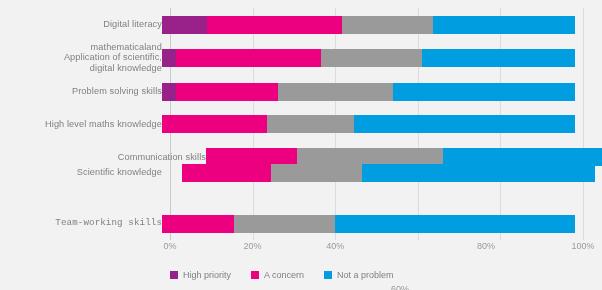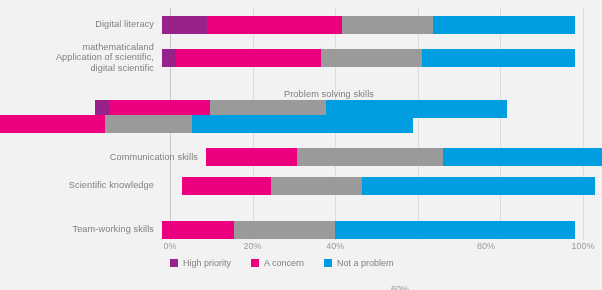--- a/index.html
+++ b/index.html
@@ -58,21 +58,20 @@
   .row {
     position: absolute;
     left: 0;
     width: 602px;
     display: flex;
     align-items: center;
     height: 33.14px;
   }
   .row-label {
     width: 162px;
-    padding-right: 8px;
     box-sizing: border-box;
     text-align: right;
     font-size: 9.2px;
     color: #808080;
     line-height: 10.5px;
     letter-spacing: 0.1px;
   }
   .bar {
     position: relative;
     width: 413px;
@@ -97,21 +96,21 @@
     transform: translateX(-50%);
     font-size: 9px;
     color: #9a9a9a;
     white-space: nowrap;
   }
 
   
   .legend {
     position: absolute;
     left: 170px;
-    top: 254px;
+    top: 266px;
     width: 420px;
     height: 18px;
     display: flex;
     align-items: center;
   }
   .legend-item {
     display: flex;
     align-items: center;
     margin-right: 20px;
     white-space: nowrap;
@@ -150,68 +149,71 @@
             <div class="seg" title="High priority: 11%" style="width: 45.43px; background: rgb(153, 33, 138);"></div>
             <div class="seg" title="A concern: 32.5%" style="width: 134.225px; background: rgb(236, 0, 128);"></div>
             <div class="seg" title="Less of a concern now: 22%" style="width: 90.86px; background: rgb(154, 154, 154);"></div>
             <div class="seg" title="Not a problem: 34.5%" style="width: 142.485px; background: rgb(0, 158, 224);"></div>
           </div>
         </div>
         <div class="row" style="top: 33.1429px; height: 33.1429px;">
           <div class="row-label">
             <div>mathematicaland</div>
             <div>Application of scientific,</div>
-            <div>digital scientific</div>
+            <div>digital knowledge</div>
           </div>
           <div class="bar">
             <div class="seg" title="High priority: 3.5%" style="width: 14.455px; background: rgb(153, 33, 138);"></div>
             <div class="seg" title="A concern: 35%" style="width: 144.55px; background: rgb(236, 0, 128);"></div>
             <div class="seg" title="Less of a concern now: 24.5%" style="width: 101.185px; background: rgb(154, 154, 154);"></div>
             <div class="seg" title="Not a problem: 37%" style="width: 152.81px; background: rgb(0, 158, 224);"></div>
           </div>
         </div>
-        <div class="row" style="top: 81px; height: 33.1429px; flex-direction: column;">
+        <div class="row" style="top: 67px; height: 33.1429px;">
           <div class="row-label">
             <div>Problem solving skills</div>
           </div>
           <div class="bar">
             <div class="seg" title="High priority: 3.5%" style="width: 14.455px; background: rgb(153, 33, 138);"></div>
             <div class="seg" title="A concern: 24.5%" style="width: 101.185px; background: rgb(236, 0, 128);"></div>
             <div class="seg" title="Less of a concern now: 28%" style="width: 115.64px; background: rgb(154, 154, 154);"></div>
             <div class="seg" title="Not a problem: 44%" style="width: 181.72px; background: rgb(0, 158, 224);"></div>
           </div>
         </div>
         <div class="row" style="top: 99.4286px; height: 33.1429px;">
+          <div class="row-label">
+            <div>High level maths knowledge</div>
+          </div>
           <div class="bar">
             <div class="seg" title="A concern: 25.5%" style="width: 105.315px; background: rgb(236, 0, 128);"></div>
             <div class="seg" title="Less of a concern now: 21%" style="width: 86.73px; background: rgb(154, 154, 154);"></div>
             <div class="seg" title="Not a problem: 53.5%" style="width: 220.955px; background: rgb(0, 158, 224);"></div>
           </div>
         </div>
         <div class="row" style="top: 132.571px; height: 33.1429px; margin-left: 44px;">
           <div class="row-label">
             <div>Communication skills</div>
           </div>
           <div class="bar">
             <div class="seg" title="A concern: 22%" style="width: 90.86px; background: rgb(236, 0, 128);"></div>
             <div class="seg" title="Less of a concern now: 35.5%" style="width: 146.615px; background: rgb(154, 154, 154);"></div>
             <div class="seg" title="Not a problem: 42.5%" style="width: 175.525px; background: rgb(0, 158, 224);"></div>
           </div>
         </div>
-        <div class="row" style="top: 161px; height: 33.1429px; gap: 20px;">
+        <div class="row" style="top: 148px; height: 33.1429px; gap: 20px;">
           <div class="row-label">
             <div>Scientific knowledge</div>
           </div>
           <div class="bar">
             <div class="seg" title="A concern: 21.5%" style="width: 88.795px; background: rgb(236, 0, 128);"></div>
             <div class="seg" title="Less of a concern now: 22%" style="width: 90.86px; background: rgb(154, 154, 154);"></div>
             <div class="seg" title="Not a problem: 56.5%" style="width: 233.345px; background: rgb(0, 158, 224);"></div>
           </div>
         </div>
-        <div class="row" style="top: 205px; height: 33.1429px;">
+        <div class="row" style="top: 199px; height: 33.1429px; font-family: Liberation Mono, monospace;">
           <div class="row-label">
             <div>Team-working skills</div>
           </div>
           <div class="bar">
             <div class="seg" title="A concern: 17.5%" style="width: 72.275px; background: rgb(236, 0, 128);"></div>
             <div class="seg" title="Less of a concern now: 24.5%" style="width: 101.185px; background: rgb(154, 154, 154);"></div>
             <div class="seg" title="Not a problem: 58%" style="width: 239.54px; background: rgb(0, 158, 224);"></div>
           </div>
         </div>
       </div>

